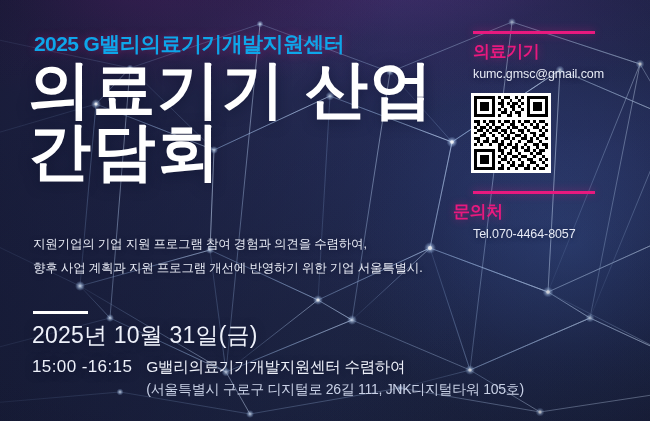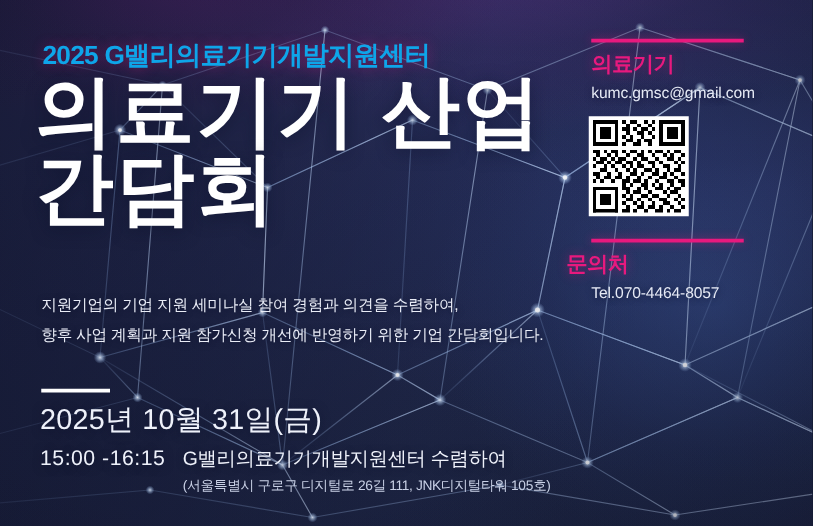--- a/index.html
+++ b/index.html
@@ -127,21 +127,21 @@
   .venue-block { margin-left: 14px; }
   .venue-name {
     color: #eef1fa;
     font-size: 15.5px;
     letter-spacing: -0.3px;
     text-shadow: 0 1px 6px rgba(10,14,40,0.5);
   }
   .venue-addr {
     margin-top: 3px;
     color: #c9d1e6;
-    font-size: 11px;
+    font-size: 14px;
     letter-spacing: -0.3px;
     text-align: center;
   }
 
   
   .rule-pink {
     position: absolute;
     width: 122px;
     height: 3px;
     background: #e8197e;
@@ -279,22 +279,22 @@
   <div class="content">
 
     <div class="eyebrow">2025 G밸리의료기기개발지원센터</div>
 
     <div class="title">
       <span class="t-line">의료기기 산업</span>
       <span class="t-line">간담회</span>
     </div>
 
     <div class="desc">
-      <span>지원기업의 기업 지원 세미나실 참여 경험과 의견을 수렴하여,</span>
-      <span>향후 사업 계획과 지원 참가신청 개선에 반영하기 위한 기업 간담회입니다.</span>
+      <span>지원기업의 기업 지원 프로그램 참여 경험과 의견을 수렴하여,</span>
+      <span>향후 사업 계획과 지원 프로그램 개선에 반영하기 위한 기업 서울특별시.</span>
     </div>
 
     <div class="rule-white"></div>
 
     <div class="date-line">2025년 10월 31일(금)</div>
 
     <div class="time-row">
       <div class="time-val">15:00 -16:15</div>
       <div class="venue-block">
         <div class="venue-name">G밸리의료기기개발지원센터 수렴하여</div>

